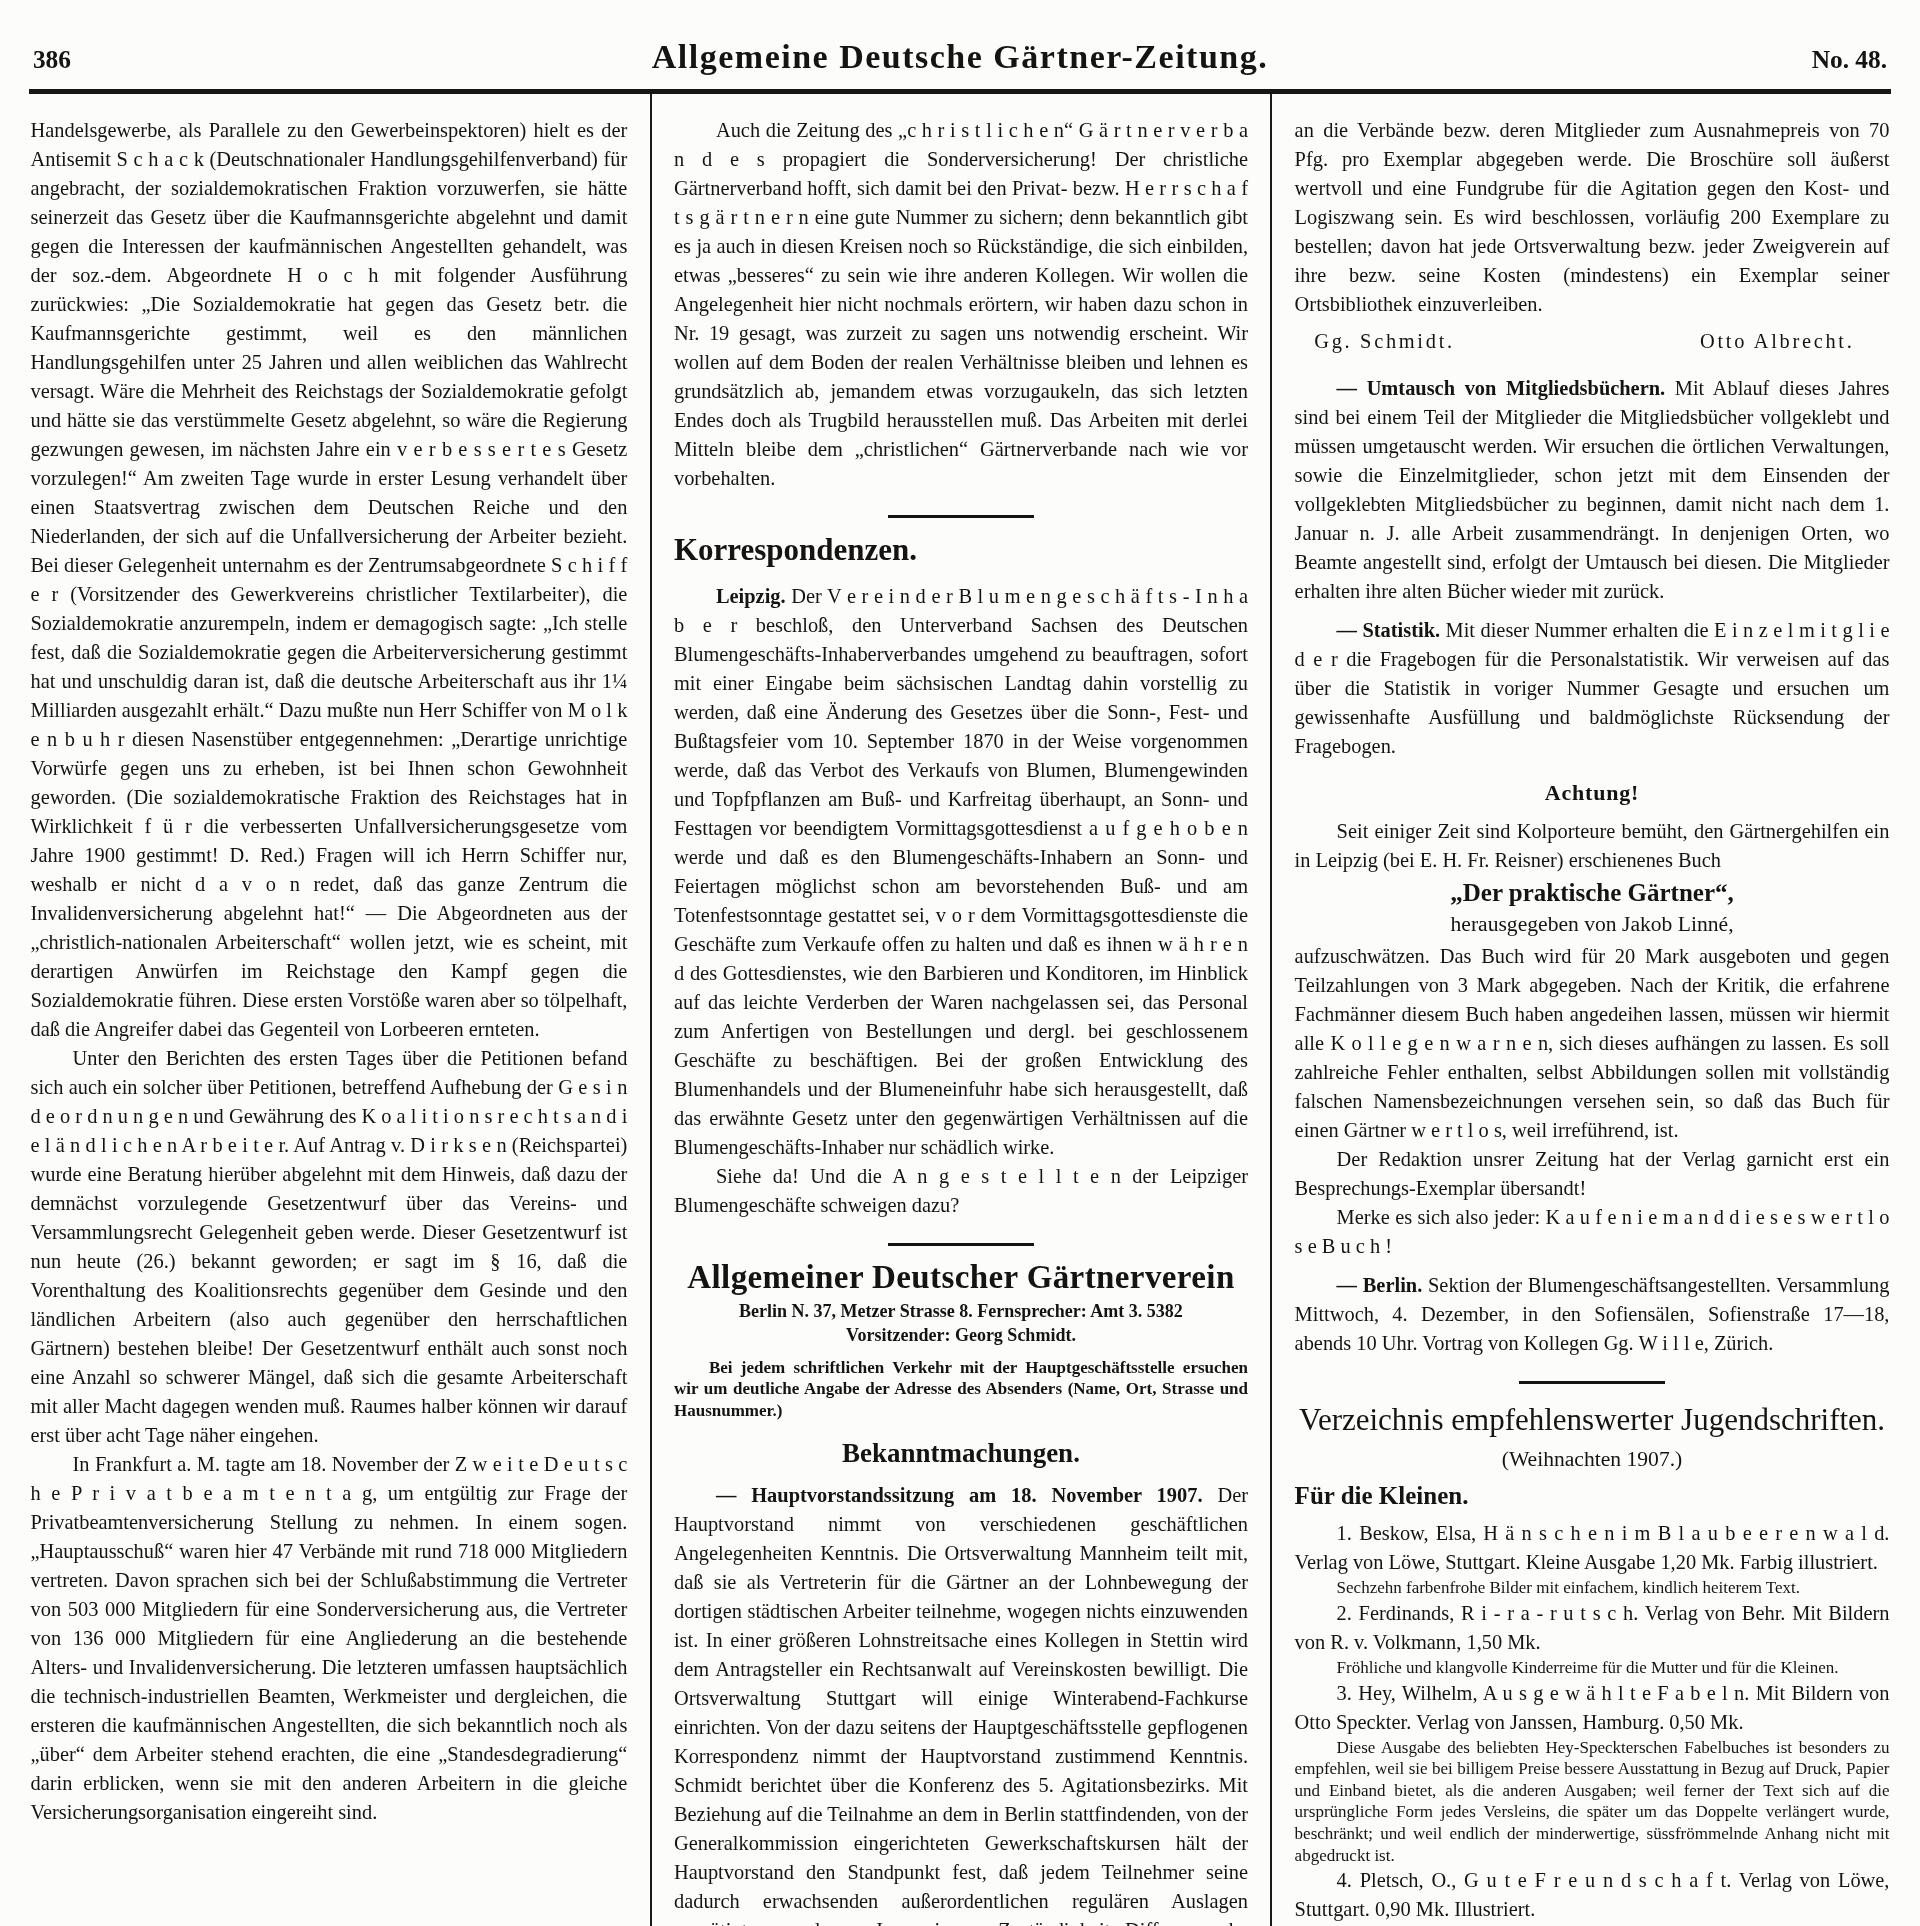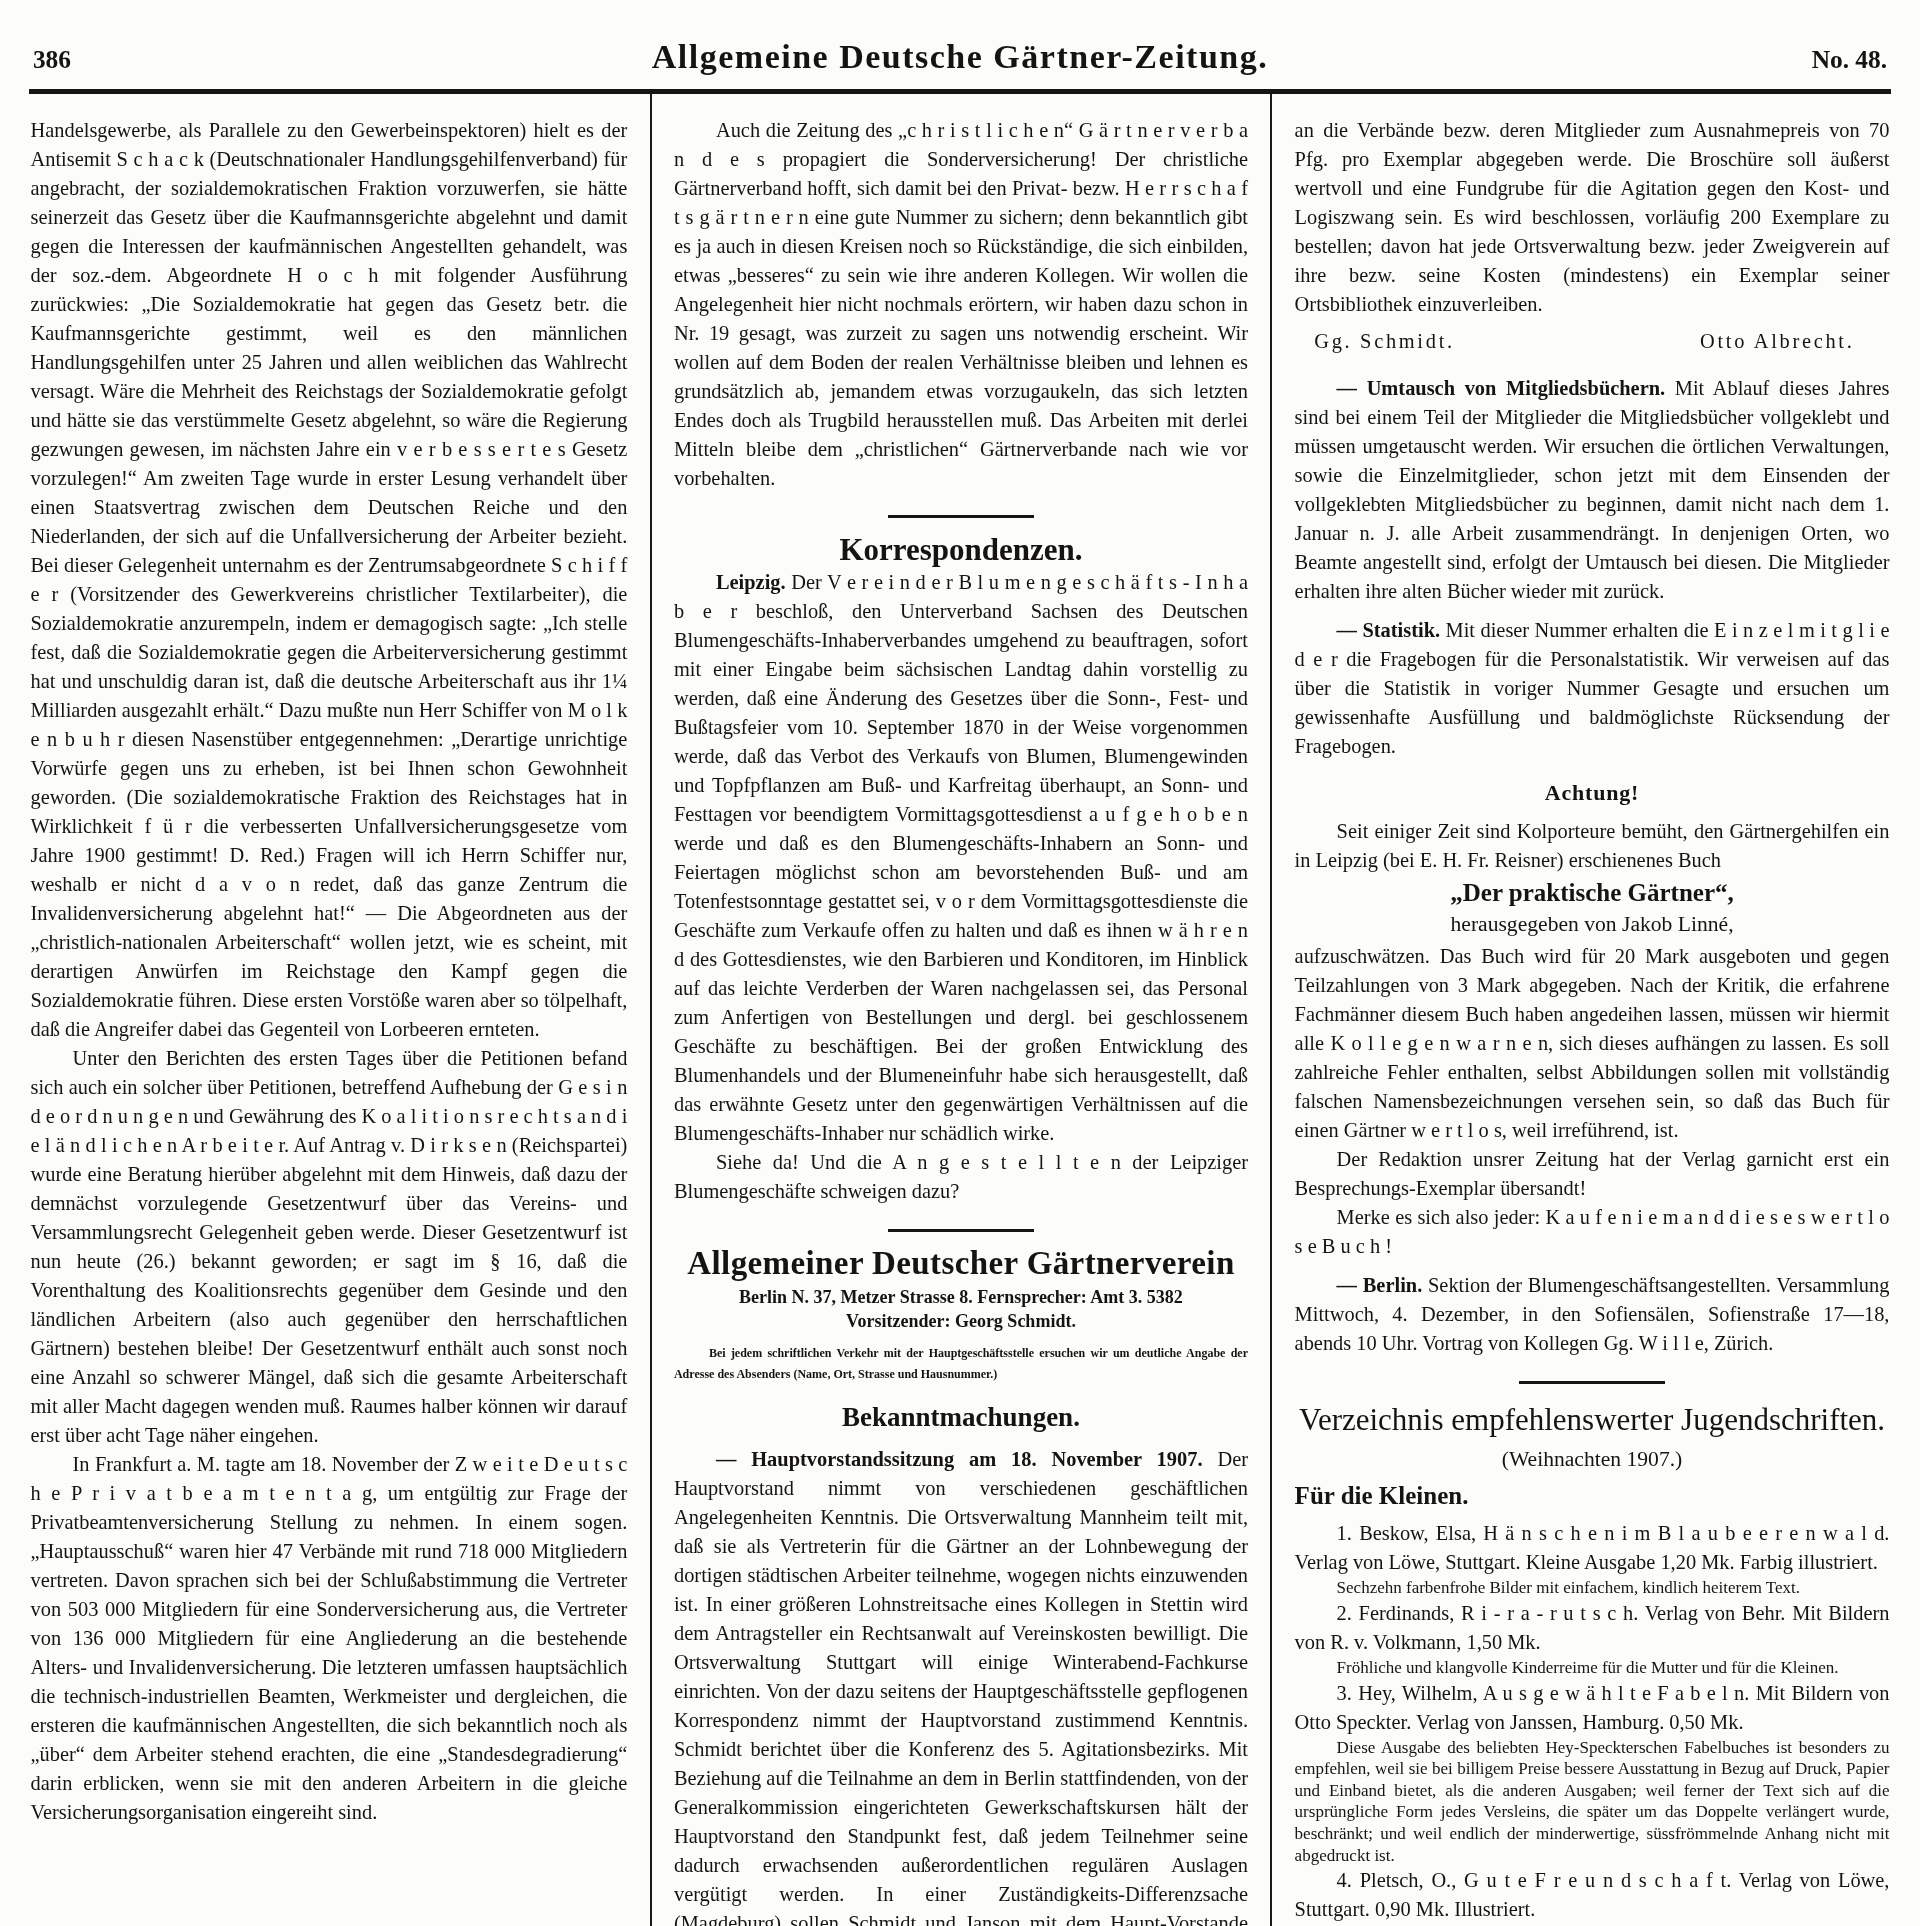--- a/index.html
+++ b/index.html
@@ -15,24 +15,24 @@
   .issue{width:200px;text-align:right;font-size:25.4px;font-weight:bold;}
   .cols{display:flex;align-items:stretch;height:2458px;overflow:hidden;}
   .col{width:33.333%;box-sizing:border-box;padding:21.6px 22.3px 0;font-size:20.4px;line-height:29px;}
   .col.first{padding-left:1.5px;}
   .col.last{padding-right:1.5px;}
   .col + .col{border-left:2.7px solid #1c1a18;}
   .p{margin:0;text-align:justify;text-indent:42px;}
   .p.flush{text-indent:0;}
   .lead{font-weight:bold;}
   .sec-rule{width:146px;border-top:3.5px solid #161412;margin:22.3px auto 17px;}
-  .h-korr{margin:0 0 4px;text-align:center;font-size:31px;font-weight:bold;}
+  .h-korr{margin:0 0 18px;text-align:left;font-size:31px;font-weight:bold;}
   .h-verein{margin:3.9px 0 7px;text-align:center;font-size:33px;font-weight:bold;letter-spacing:0.4px;}
   .verein-line{margin:0;text-align:center;font-size:18px;font-weight:bold;line-height:24px;}
-  .verein-note{margin:10px 0 0;text-align:justify;font-size:12px;line-height:21.6px;font-weight:bold;text-indent:35px;}
+  .verein-note{margin:10px 0 0;text-align:justify;font-size:17px;line-height:21.6px;font-weight:bold;text-indent:35px;}
   .h-bek{margin:17.7px 0 13px;text-align:center;font-size:27px;font-weight:bold;}
   .sig-row{display:flex;justify-content:space-between;padding:0 27px 0 11.6px;letter-spacing:2.7px;margin:8px;}
   .h-achtung{margin:17px 0 10px;text-align:center;font-size:22px;font-weight:bold;letter-spacing:0.8px;}
   .book-title{margin:3.1px 0;text-align:center;font-size:25px;font-weight:bold;}
   .book-sub{margin:0 0 3.1px;text-align:center;font-size:21.6px;}
   .h-verz{margin:11.6px 0 7.7px;text-align:center;font-size:31px;font-weight:normal;line-height:37px;}
   .verz-season{margin:0 0 7px;text-align:center;font-size:21.6px;}
   .verz-group{margin:0 0 9.2px;font-size:25px;font-weight:bold;}
   .note{margin:0;text-align:justify;font-size:17px;line-height:21.6px;text-indent:42px;}
   .gap{height:10px;}

